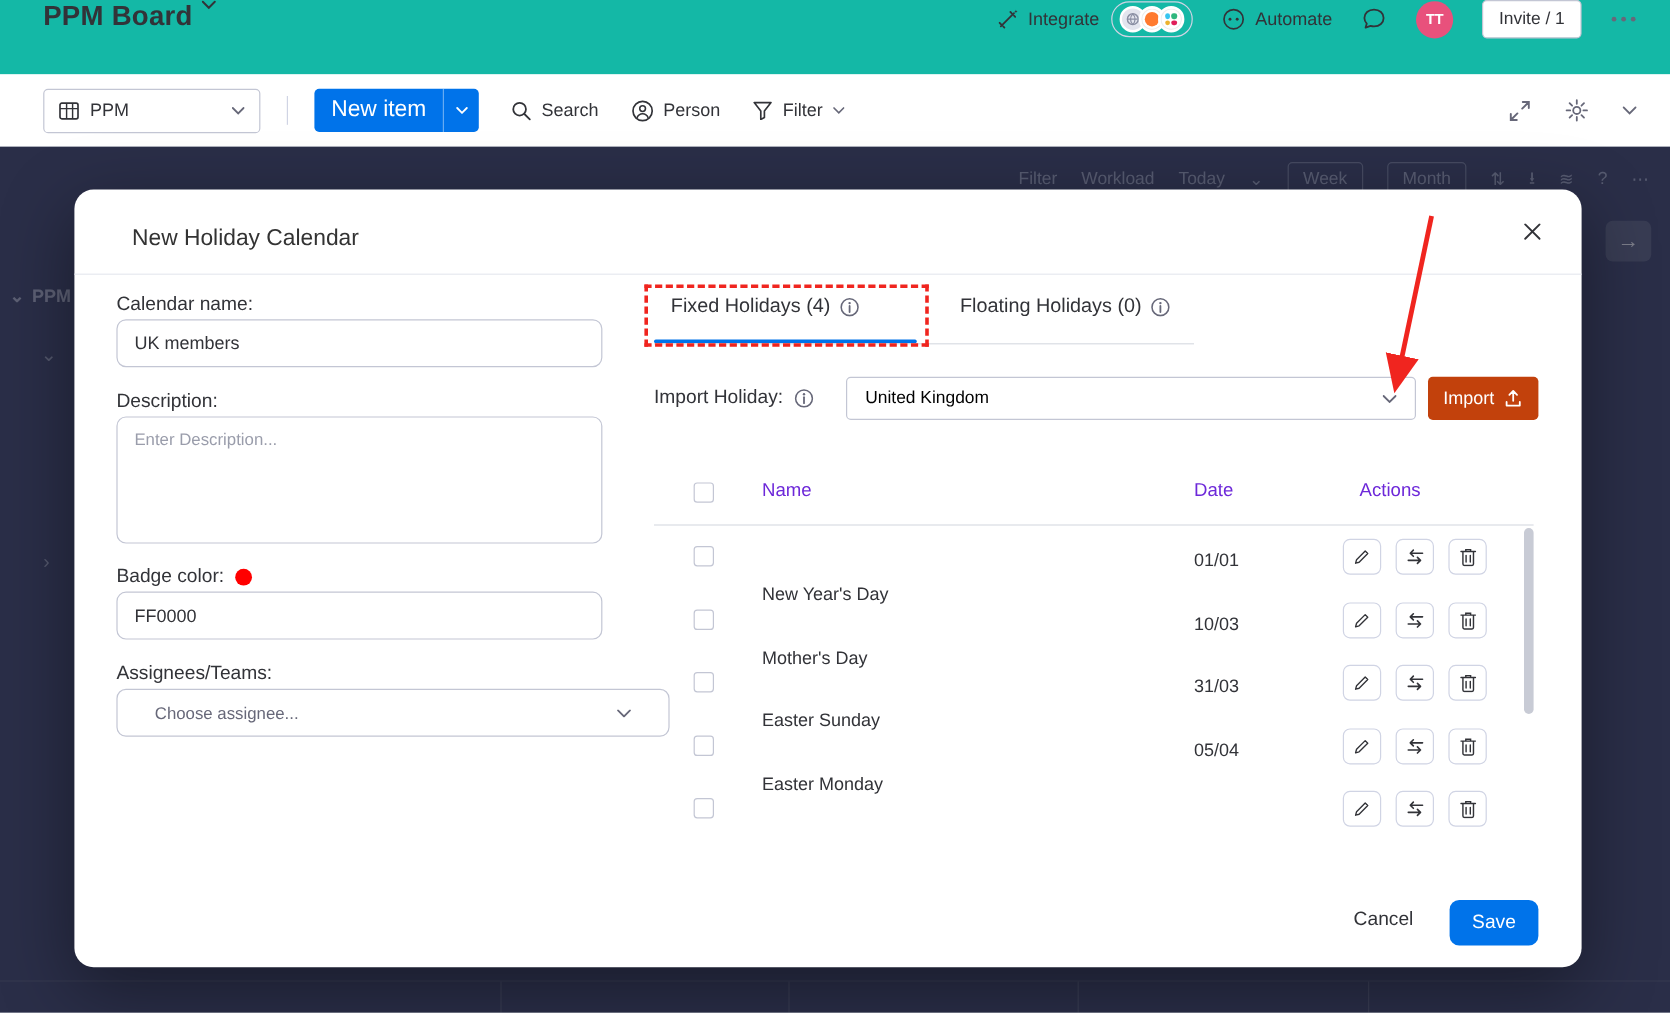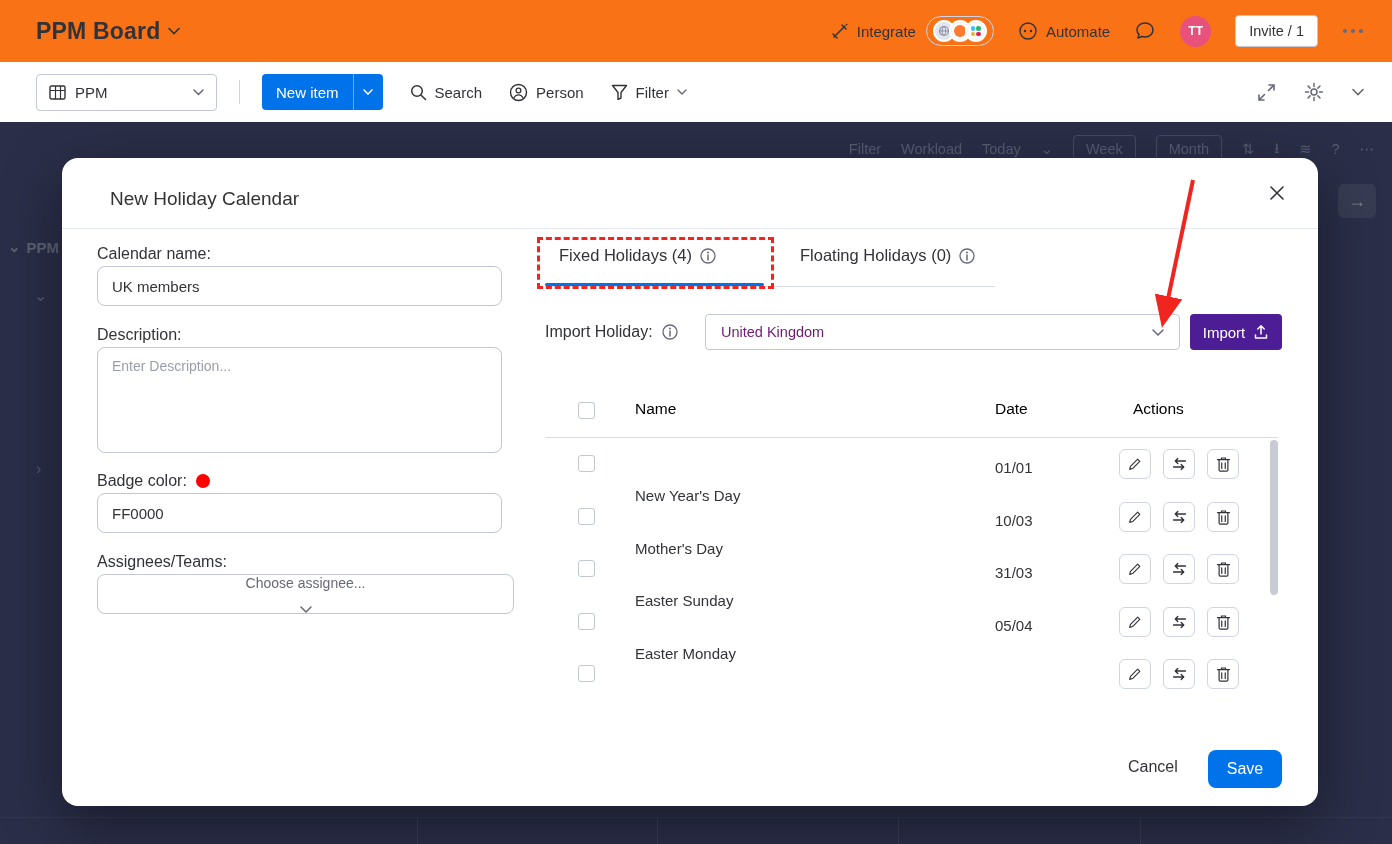--- a/index.html
+++ b/index.html
@@ -1,22 +1,22 @@
 <!DOCTYPE html>
 <html><head>
 <meta charset="utf-8">
 <style>
   * { margin:0; padding:0; box-sizing:border-box; }
   html,body { width:1392px; height:844px; overflow:hidden; }
   body { font-family:"Liberation Sans", sans-serif; color:#323338; background:#fff; }
   .page { position:relative; width:1392px; height:844px; overflow:hidden; }
 
   
-  .topbar { position:absolute; top:0; left:0; right:0; height:62px; background:#f97316;
-            display:flex; align-items:center; padding:0 28px 0 36px; z-index:2; }
+  .topbar { position:absolute; top:0; left:0; right:0; height:62px; background:#14b8a6;
+            display:flex; align-items:flex-start; padding:0 28px 0 36px; z-index:2; }
   .board-title { font-size:23px; font-weight:700; letter-spacing:.2px; }
   .chev { display:inline-flex; align-items:center; }
   .topbar-right { margin-left:auto; display:flex; align-items:center; gap:24px; }
   .hgroup { display:flex; align-items:center; gap:8px; font-size:15px; color:#323338; cursor:pointer; }
   .badge-pill { display:flex; align-items:center; border:1px solid #d0d4e4; border-radius:16px; padding:3px 6px; margin-left:2px; }
   .mini-circle { width:22px; height:22px; border-radius:50%; border:2px solid #fff; margin-left:-6px; display:flex; align-items:center; justify-content:center; }
   .mini-circle:first-child { margin-left:0; }
   .mc1 { background:#e3e5ee; }
   .mc2 { background:#fff; box-shadow:inset 0 0 0 1px #eee; }
   .mc2 .swirl { width:12px; height:12px; border-radius:50%; background:#ff7a2f; }
@@ -29,21 +29,21 @@
   .icon-btn { background:none; border:none; color:#676879; cursor:pointer; display:flex; align-items:center; }
 
   
   .toolbar2 { position:absolute; top:62px; left:0; right:0; height:60px; background:#fff;
               display:flex; align-items:center; padding:0 28px 0 36px; z-index:2; }
   .board-select { width:181px; height:37px; border:1px solid #c3c6d4; border-radius:4px; display:flex; align-items:center;
                   padding:0 12px; gap:9px; font-size:15px; cursor:pointer; background:#fff; }
   .board-select .sp { flex:1; }
   .vdiv { width:1px; height:24px; background:#d0d4e4; margin:0 22px; }
   .newitem { height:36px; border-radius:4px; overflow:hidden; display:flex; background:#0073ea; color:#fff; cursor:pointer; }
-  .newitem .main { padding:0 14px; display:flex; align-items:center; font-size:15px; }
+  .newitem .main { padding:0 14px; display:flex; align-items:center; font-size:19px; }
   .newitem .drop { width:30px; display:flex; align-items:center; justify-content:center; border-left:1px solid rgba(255,255,255,.4); }
   .tool-item { display:flex; align-items:center; gap:8px; font-size:15px; color:#323338; margin-left:27px; cursor:pointer; }
   .toolbar2-right { margin-left:auto; display:flex; align-items:center; gap:28px; color:#676879; }
 
   
   .board-bg { position:absolute; top:122px; left:0; right:0; bottom:0; background:#424868; z-index:1; overflow:hidden; }
   .board-bg::after { content:""; position:absolute; inset:0; background:rgba(13,16,34,.45); }
   .bg-toolbar { position:absolute; top:13px; right:18px; display:flex; align-items:center; gap:20px;
                 color:rgba(215,220,238,.55); font-size:14.5px; }
   .bg-box { border:1px solid rgba(215,220,238,.35); border-radius:4px; padding:5px 12px; }
@@ -62,38 +62,38 @@
   .modal-close { position:absolute; right:34px; top:28px; background:none; border:none; cursor:pointer; color:#323338; }
   .modal-divider { position:absolute; top:70px; left:0; right:0; height:1px; background:#e6e9ef; }
 
   .flabel { position:absolute; left:35px; font-size:16px; color:#323338; display:flex; align-items:center; gap:9px; }
   .finput { position:absolute; left:35px; width:405px; height:40px; border:1px solid #c3c6d4; border-radius:8px;
             padding:0 14px; font-size:15px; color:#323338; font-family:"Liberation Sans",sans-serif; }
   .finput::placeholder, .ftextarea::placeholder { color:#9a9dab; }
   .ftextarea { position:absolute; left:35px; top:189px; width:405px; height:106px; border:1px solid #c3c6d4; border-radius:8px;
                padding:10px 14px; font-size:14px; resize:none; font-family:"Liberation Sans",sans-serif; }
   .red-dot { width:14px; height:14px; border-radius:50%; background:#ff0000; display:inline-block; }
-  .fselect { position:absolute; left:35px; top:416px; width:417px; height:40px; border:1px solid #c3c6d4; border-radius:8px;
-             display:flex; align-items:center; padding:0 31px; font-size:14px; color:#676879; cursor:pointer; justify-content:space-between;flex-direction:column; }
+  .fselect { position:absolute; left:35px; top:416px; width:461px; height:40px; border:1px solid #c3c6d4; border-radius:8px;
+             display:flex; align-items:center; padding:0 31px; font-size:14px; color:#676879; cursor:pointer; justify-content:space-between; }
 
   .tab { position:absolute; top:88px; font-size:16.5px; color:#323338; display:flex; align-items:center; gap:8px; cursor:pointer; }
   .tab-fixed { left:497px; }
   .tab-floating { left:738px; }
   .tabs-underline-gray { position:absolute; left:483px; top:128px; width:450px; height:1px; background:#d9dce3; }
   .tabs-underline-blue { position:absolute; left:483px; top:125px; width:219px; height:3px; background:#0073ea; border-radius:2px; }
   .red-dash-box { position:absolute; left:475px; top:79px; width:237px; height:52px; border:3px dashed #f0251f; z-index:5; pointer-events:none; }
 
   .import-label { position:absolute; left:483px; top:165px; font-size:16px; display:flex; align-items:center; gap:9px; }
   .country-select { position:absolute; left:643px; top:156px; width:475px; height:36px; border:1px solid #c3c6d4; border-radius:4px;
-                    display:flex; align-items:center; justify-content:space-between; padding:0 15px; font-size:14.5px; color:#701a75; cursor:pointer;text-align:right; }
-  .import-btn { position:absolute; left:1128px; top:156px; width:92px; height:36px; background:#4c1d95; border:none; border-radius:4px;
+                    display:flex; align-items:center; justify-content:space-between; padding:0 15px; font-size:14.5px; color:#000000; cursor:pointer;text-align:right; }
+  .import-btn { position:absolute; left:1128px; top:156px; width:92px; height:36px; background:#c2410c; border:none; border-radius:4px;
                 color:#fff; font-size:15px; display:flex; align-items:center; justify-content:center; gap:8px; cursor:pointer;
                 font-family:"Liberation Sans",sans-serif;text-align:right; }
 
-  .thead { position:absolute; left:483px; top:242px; width:737px; height:28px; font-size:15.5px; color:#000000; }
+  .thead { position:absolute; left:483px; top:242px; width:737px; height:28px; font-size:15.5px; color:#6d28d9; }
   .thead .cb { position:absolute; left:33px; top:2px; }
   .thead .h-name { position:absolute; left:90px; }
   .thead .h-date { position:absolute; left:450px; }
   .thead .h-actions { position:absolute; left:588px; }
   .thead-divider { position:absolute; left:483px; top:279px; width:733px; height:1px; background:#d9dce3; }
 
   .tbody { position:absolute; left:483px; top:280px; width:737px; height:297px; overflow:hidden; }
   .trow { position:relative; height:52.5px; }
   .cb { width:17px; height:17px; border:1px solid #c3c6d4; border-radius:3px; background:#fff; display:inline-block; cursor:pointer; }
   .trow .cb { position:absolute; left:33px; top:17px; }

